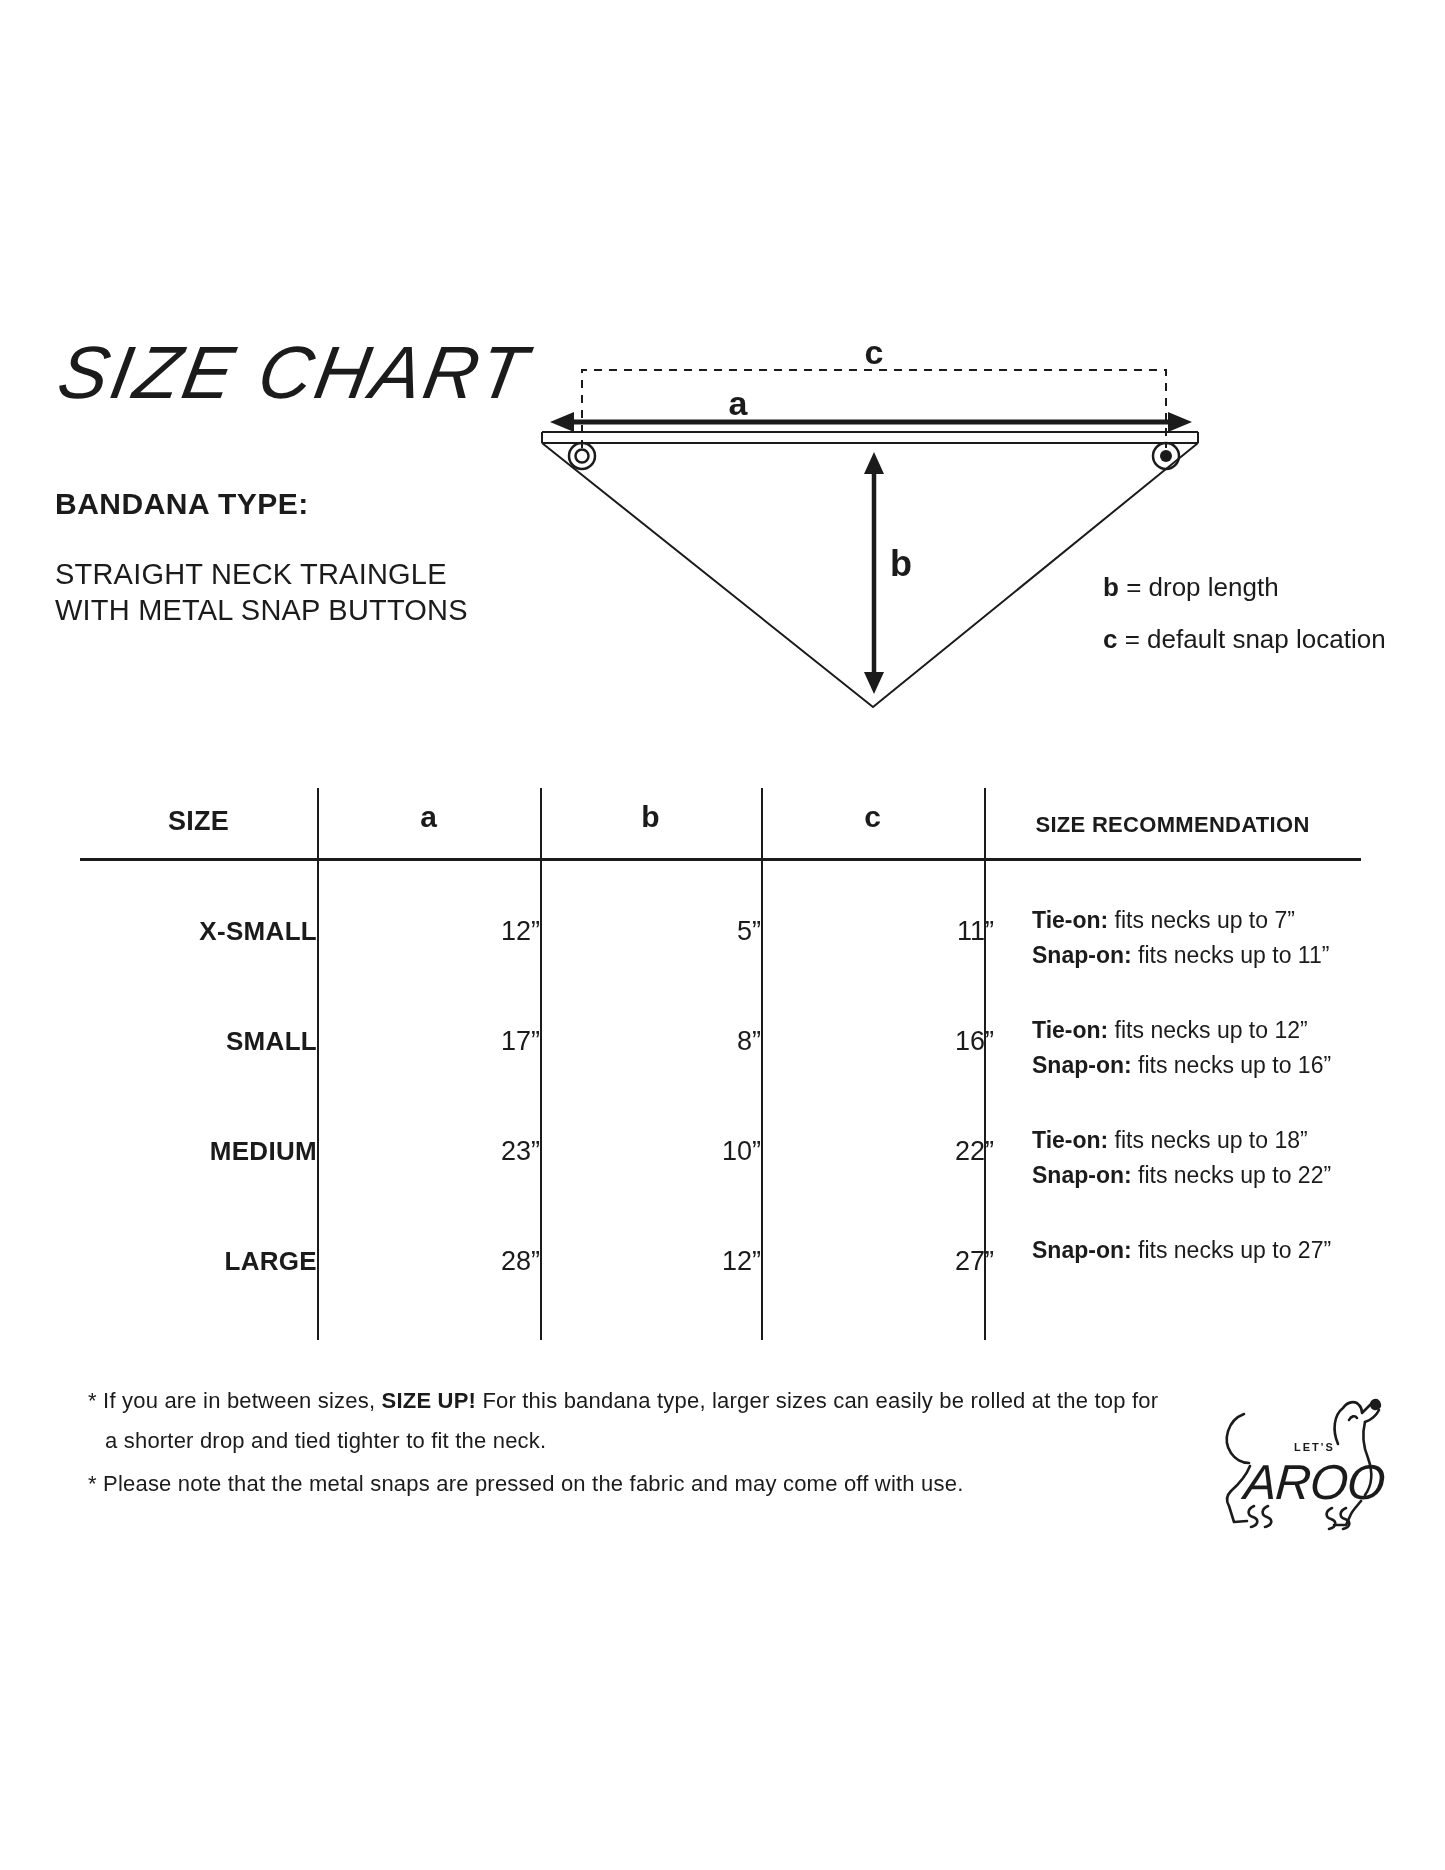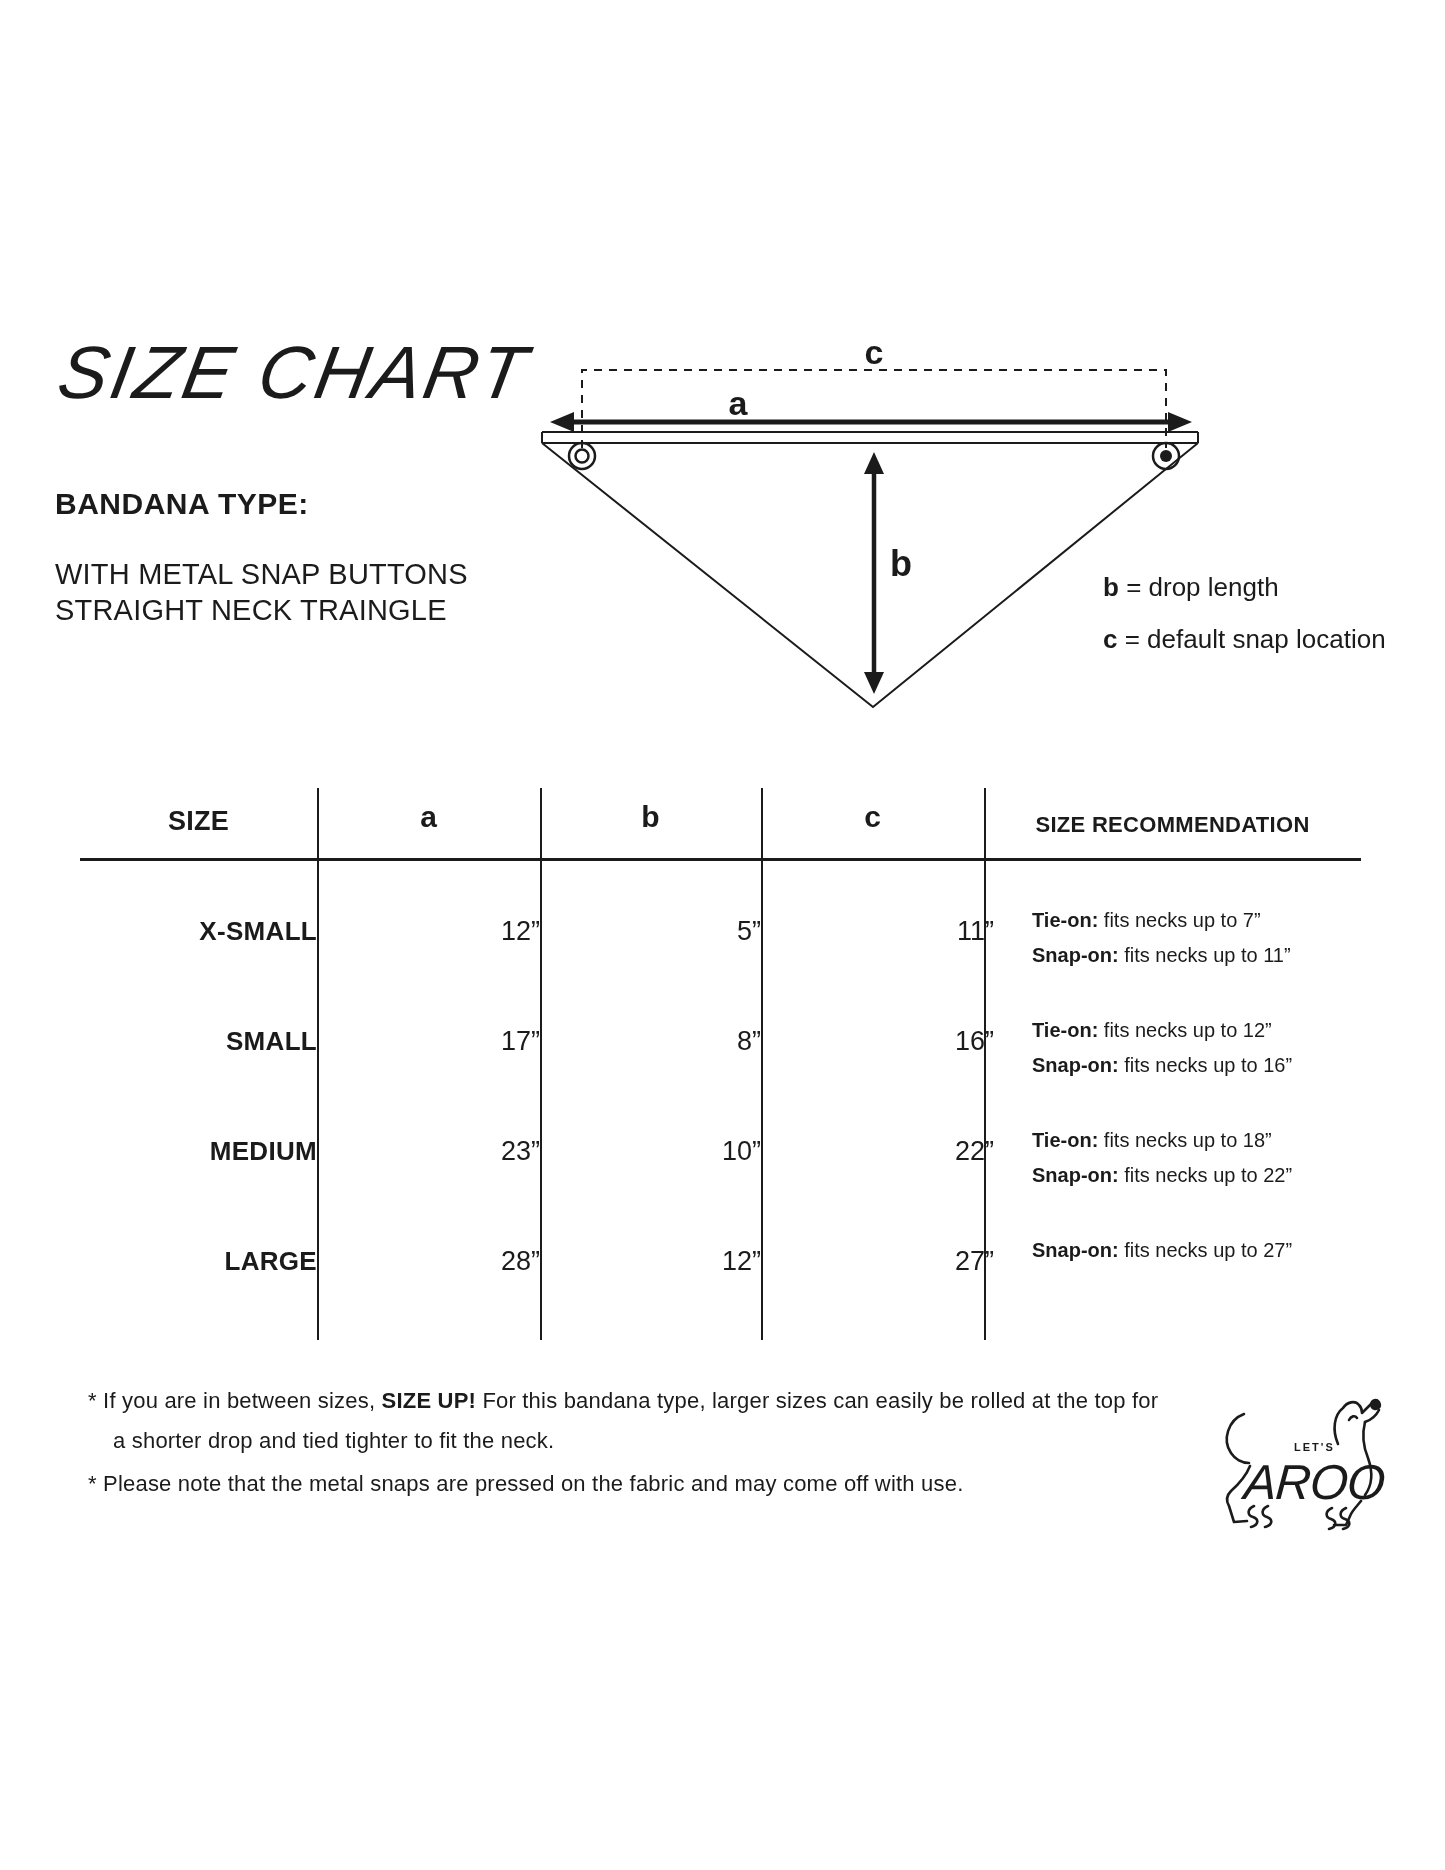--- a/index.html
+++ b/index.html
@@ -33,44 +33,44 @@
   .th { text-align:center; }
   .th-size { left:80px;  width:237px; top:806px; font-size:27px; font-weight:700; letter-spacing:0.3px; }
   .th-abc  { font-size:30px; font-weight:600; top:800px; }
   .th-a { left:317px; width:223px; } .th-b { left:540px; width:221px; } .th-c { left:761px; width:223px; }
   .th-rec  { left:984px; width:377px; top:812px; font-size:22px; font-weight:700; letter-spacing:0.3px; }
 
   
   .cell { text-align:right; font-size:27px; }
   .c-size { left:80px;  width:237px; font-weight:600; font-size:26px; letter-spacing:0.3px; }
   .c-a { left:317px; width:223px; } .c-b { left:540px; width:221px; } .c-c { left:786px; width:208px; }
-  .c-rec { left:1032px; width:345px; text-align:left; font-size:20px; line-height:35px; }
+  .c-rec { left:1032px; width:345px; text-align:left; font-size:23px; line-height:35px; }
   .rt1 { top:916px; } .rt2 { top:1026px; } .rt3 { top:1136px; } .rt4 { top:1246px; }
   .qt1 { top:903px; } .qt2 { top:1013px; } .qt3 { top:1123px; } .qt4 { top:1233px; }
   .b { font-weight:700; }
 
   
   .fn { font-size:22px; letter-spacing:0.2px; white-space:nowrap; }
   .fn1a { left:88px;  top:1388px; }
-  .fn1b { left:113px; top:1428px; }
+  .fn1b { left:105px; top:1428px; }
   .fn2  { left:88px;  top:1471px; }
 
   
   .logo-svg { left:1216px; top:1398px; }
 </style>
 </head>
 <body>
 
 <div class="page">
 
   <div class="abs title">SIZE CHART</div>
   <div class="abs bt-label">BANDANA TYPE:</div>
   <div class="abs bt-desc">
+    <div>STRAIGHT NECK TRAINGLE</div>
     <div>WITH METAL SNAP BUTTONS</div>
-    <div>STRAIGHT NECK TRAINGLE</div>
   </div>
 
   <svg class="abs diagram-svg" width="800" height="450" viewBox="0 0 800 450">
     <g stroke="#1b1b1b" fill="none" stroke-width="2">
 
       <path d="M132,168 L132,90 L716,90 L716,168" stroke-dasharray="8,7"></path>
 
       <line x1="112" y1="142" x2="730" y2="142" stroke-width="5"></line>
 
       <line x1="92" y1="152" x2="748" y2="152"></line>

